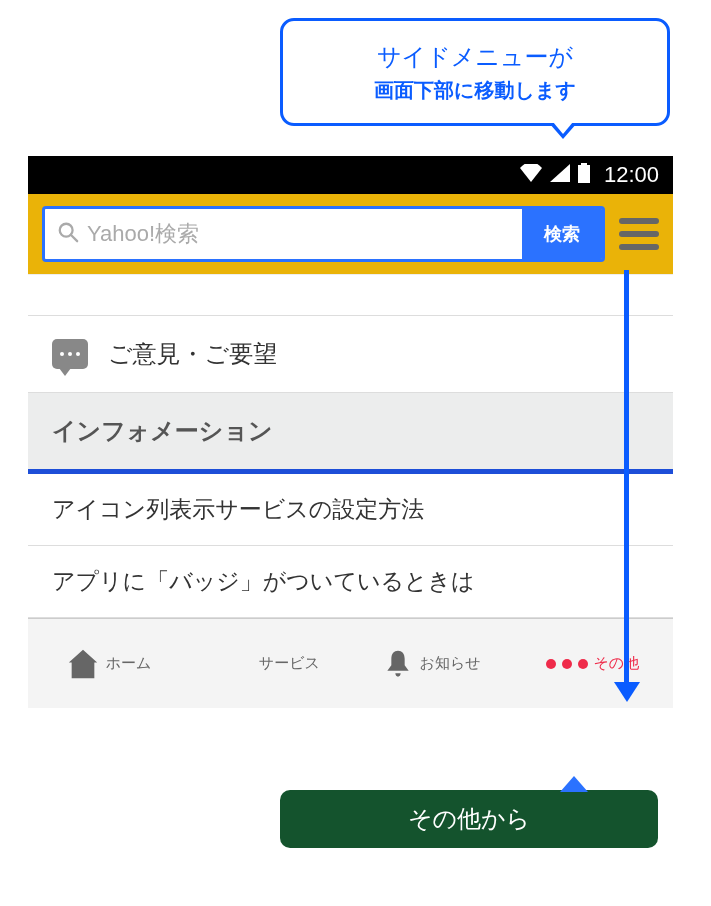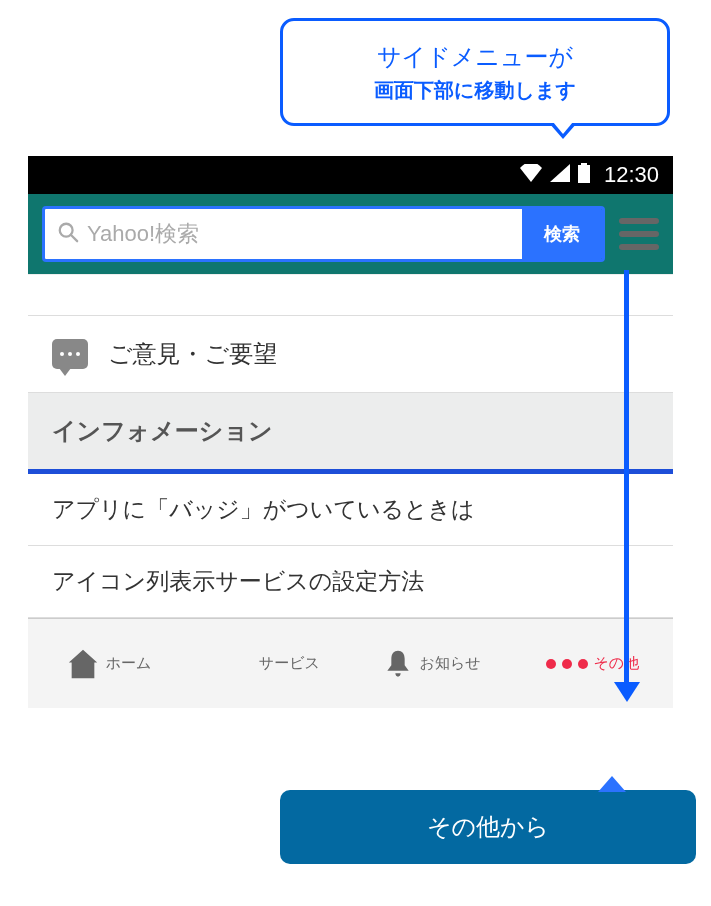--- a/index.html
+++ b/index.html
@@ -78,21 +78,21 @@
       font-size: 22px;
       font-weight: 400;
       margin-left: 6px;
     }
     .icon-wifi, .icon-signal, .icon-battery {
       display: inline-block;
     }
 
     
     .search-header {
-      background: #0f766e;
+      background: #eab308;
       padding: 12px 14px;
       display: flex;
       align-items: center;
       gap: 14px;
       border-bottom: 1px solid #eee;
     }
     .search-group {
       flex: 1;
       display: flex;
       border: 3px solid #2b72ff;
@@ -251,24 +251,24 @@
       border-left: 13px solid transparent;
       border-right: 13px solid transparent;
       border-top: 20px solid #0a5cff;
     }
 
     
     .callout-bottom {
       position: absolute;
       top: 790px;
       left: 280px;
-      width: 416px;
-      background: #0369a1;
+      width: 378px;
+      background: #14532d;
       border-radius: 10px;
-      padding: 18px 24px;
+      padding: 10px 24px;
       text-align: center;
       color: #fff;
     }
     .callout-bottom-tail {
       position: absolute;
       top: -14px;
       right: 70px;
       width: 0; height: 0;
       border-left: 14px solid transparent;
       border-right: 14px solid transparent;
@@ -308,21 +308,21 @@
       <svg width="20" height="18" viewBox="0 0 20 18">
           <path d="M0 18 L20 18 L20 0 Z" fill="#fff"></path>
         </svg>
     </span>
     <span class="icon-battery">
       <svg width="12" height="20" viewBox="0 0 12 20">
           <rect x="3" y="0" width="6" height="2" fill="#fff"></rect>
           <rect x="0" y="2" width="12" height="18" fill="#fff"></rect>
         </svg>
     </span>
-    <span class="status-time">12:30</span>
+    <span class="status-time">12:00</span>
   </div>
 
   <div class="search-header">
     <div class="search-group">
       <div class="search-input">
         <span class="search-mag">
           <svg viewBox="0 0 24 24">
               <circle cx="10" cy="10" r="7" fill="none" stroke="#aaa" stroke-width="2.5"></circle>
               <line x1="15" y1="15" x2="22" y2="22" stroke="#aaa" stroke-width="2.5" stroke-linecap="round"></line>
             </svg>
@@ -344,22 +344,22 @@
     <span class="chat-icon">
         <i></i>
         <i></i>
         <i></i>
       </span>
     <span class="feedback-label">ご意見・ご要望</span>
   </div>
 
   <div class="section-header">インフォメーション</div>
 
+  <div class="list-item">アイコン列表示サービスの設定方法</div>
   <div class="list-item">アプリに「バッジ」がついているときは</div>
-  <div class="list-item">アイコン列表示サービスの設定方法</div>
 
   <div class="bottom-nav">
     <div class="nav-item">
       <div class="nav-icon nav-icon-home">
         <svg viewBox="0 0 24 24">
             <path d="M12 2 L2 11 L4 11 L4 22 L20 22 L20 11 L22 11 Z"></path>
           </svg>
       </div>
       <span class="nav-label">ホーム</span>
     </div>

